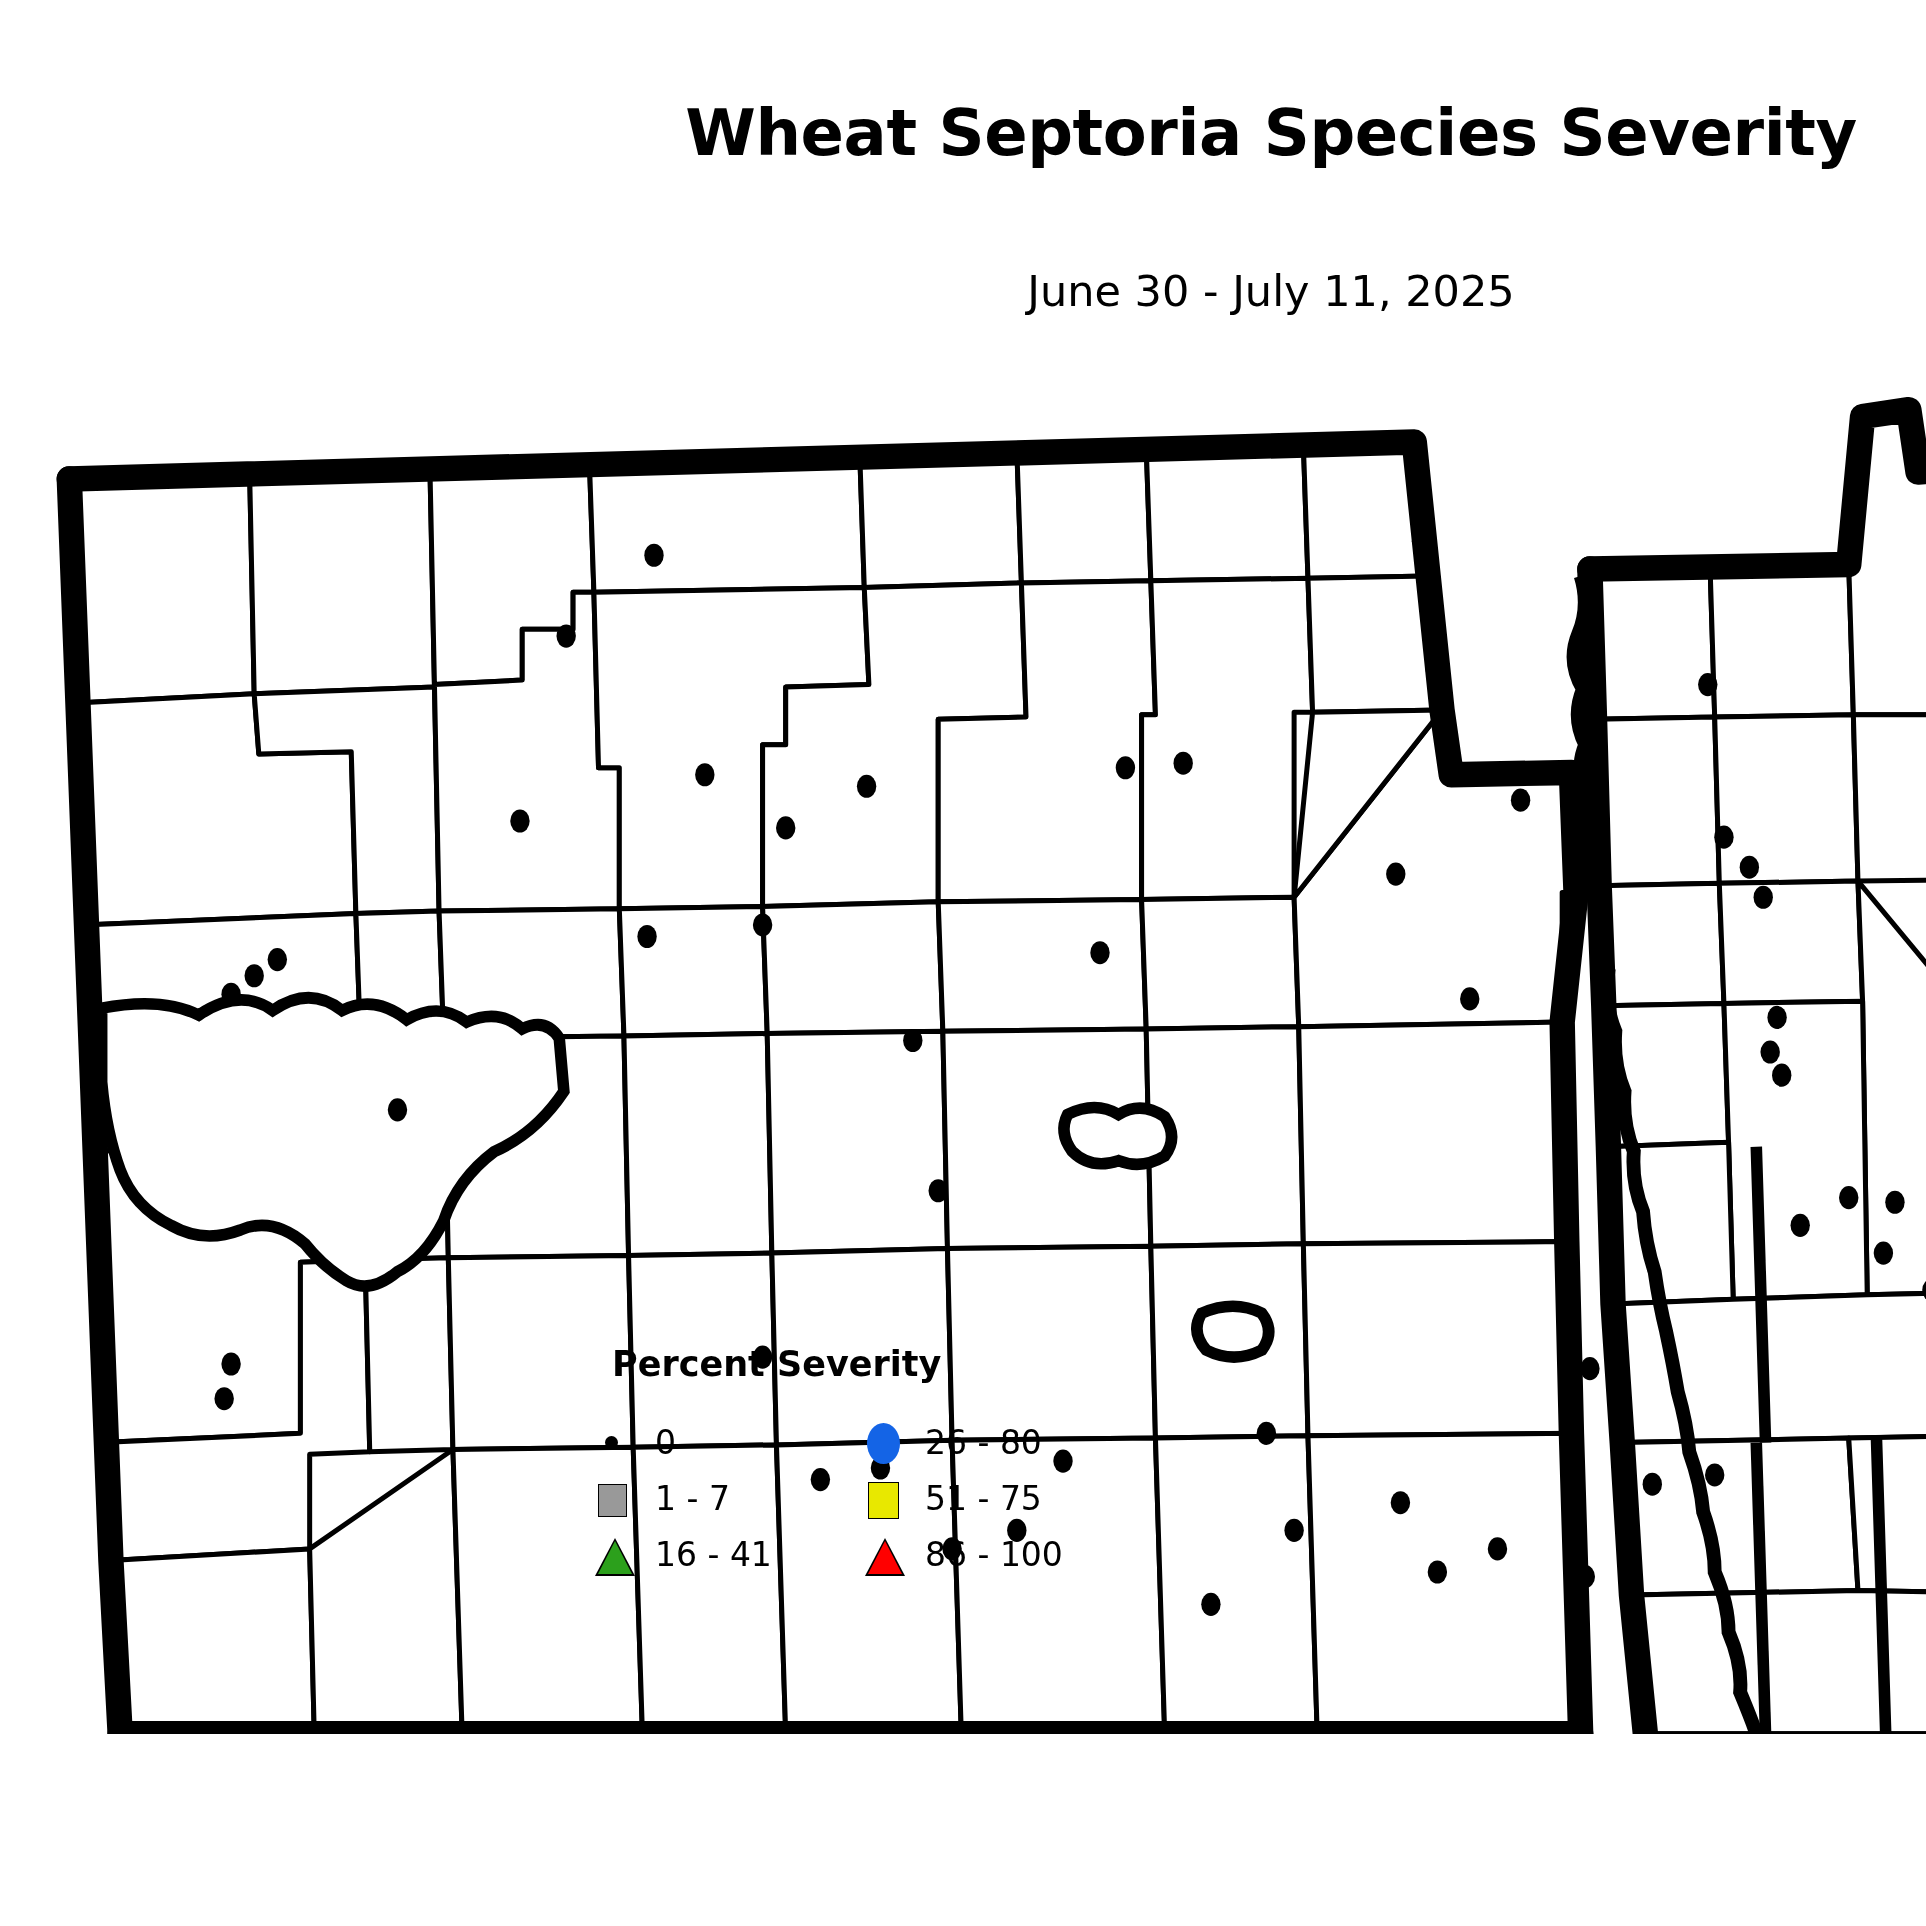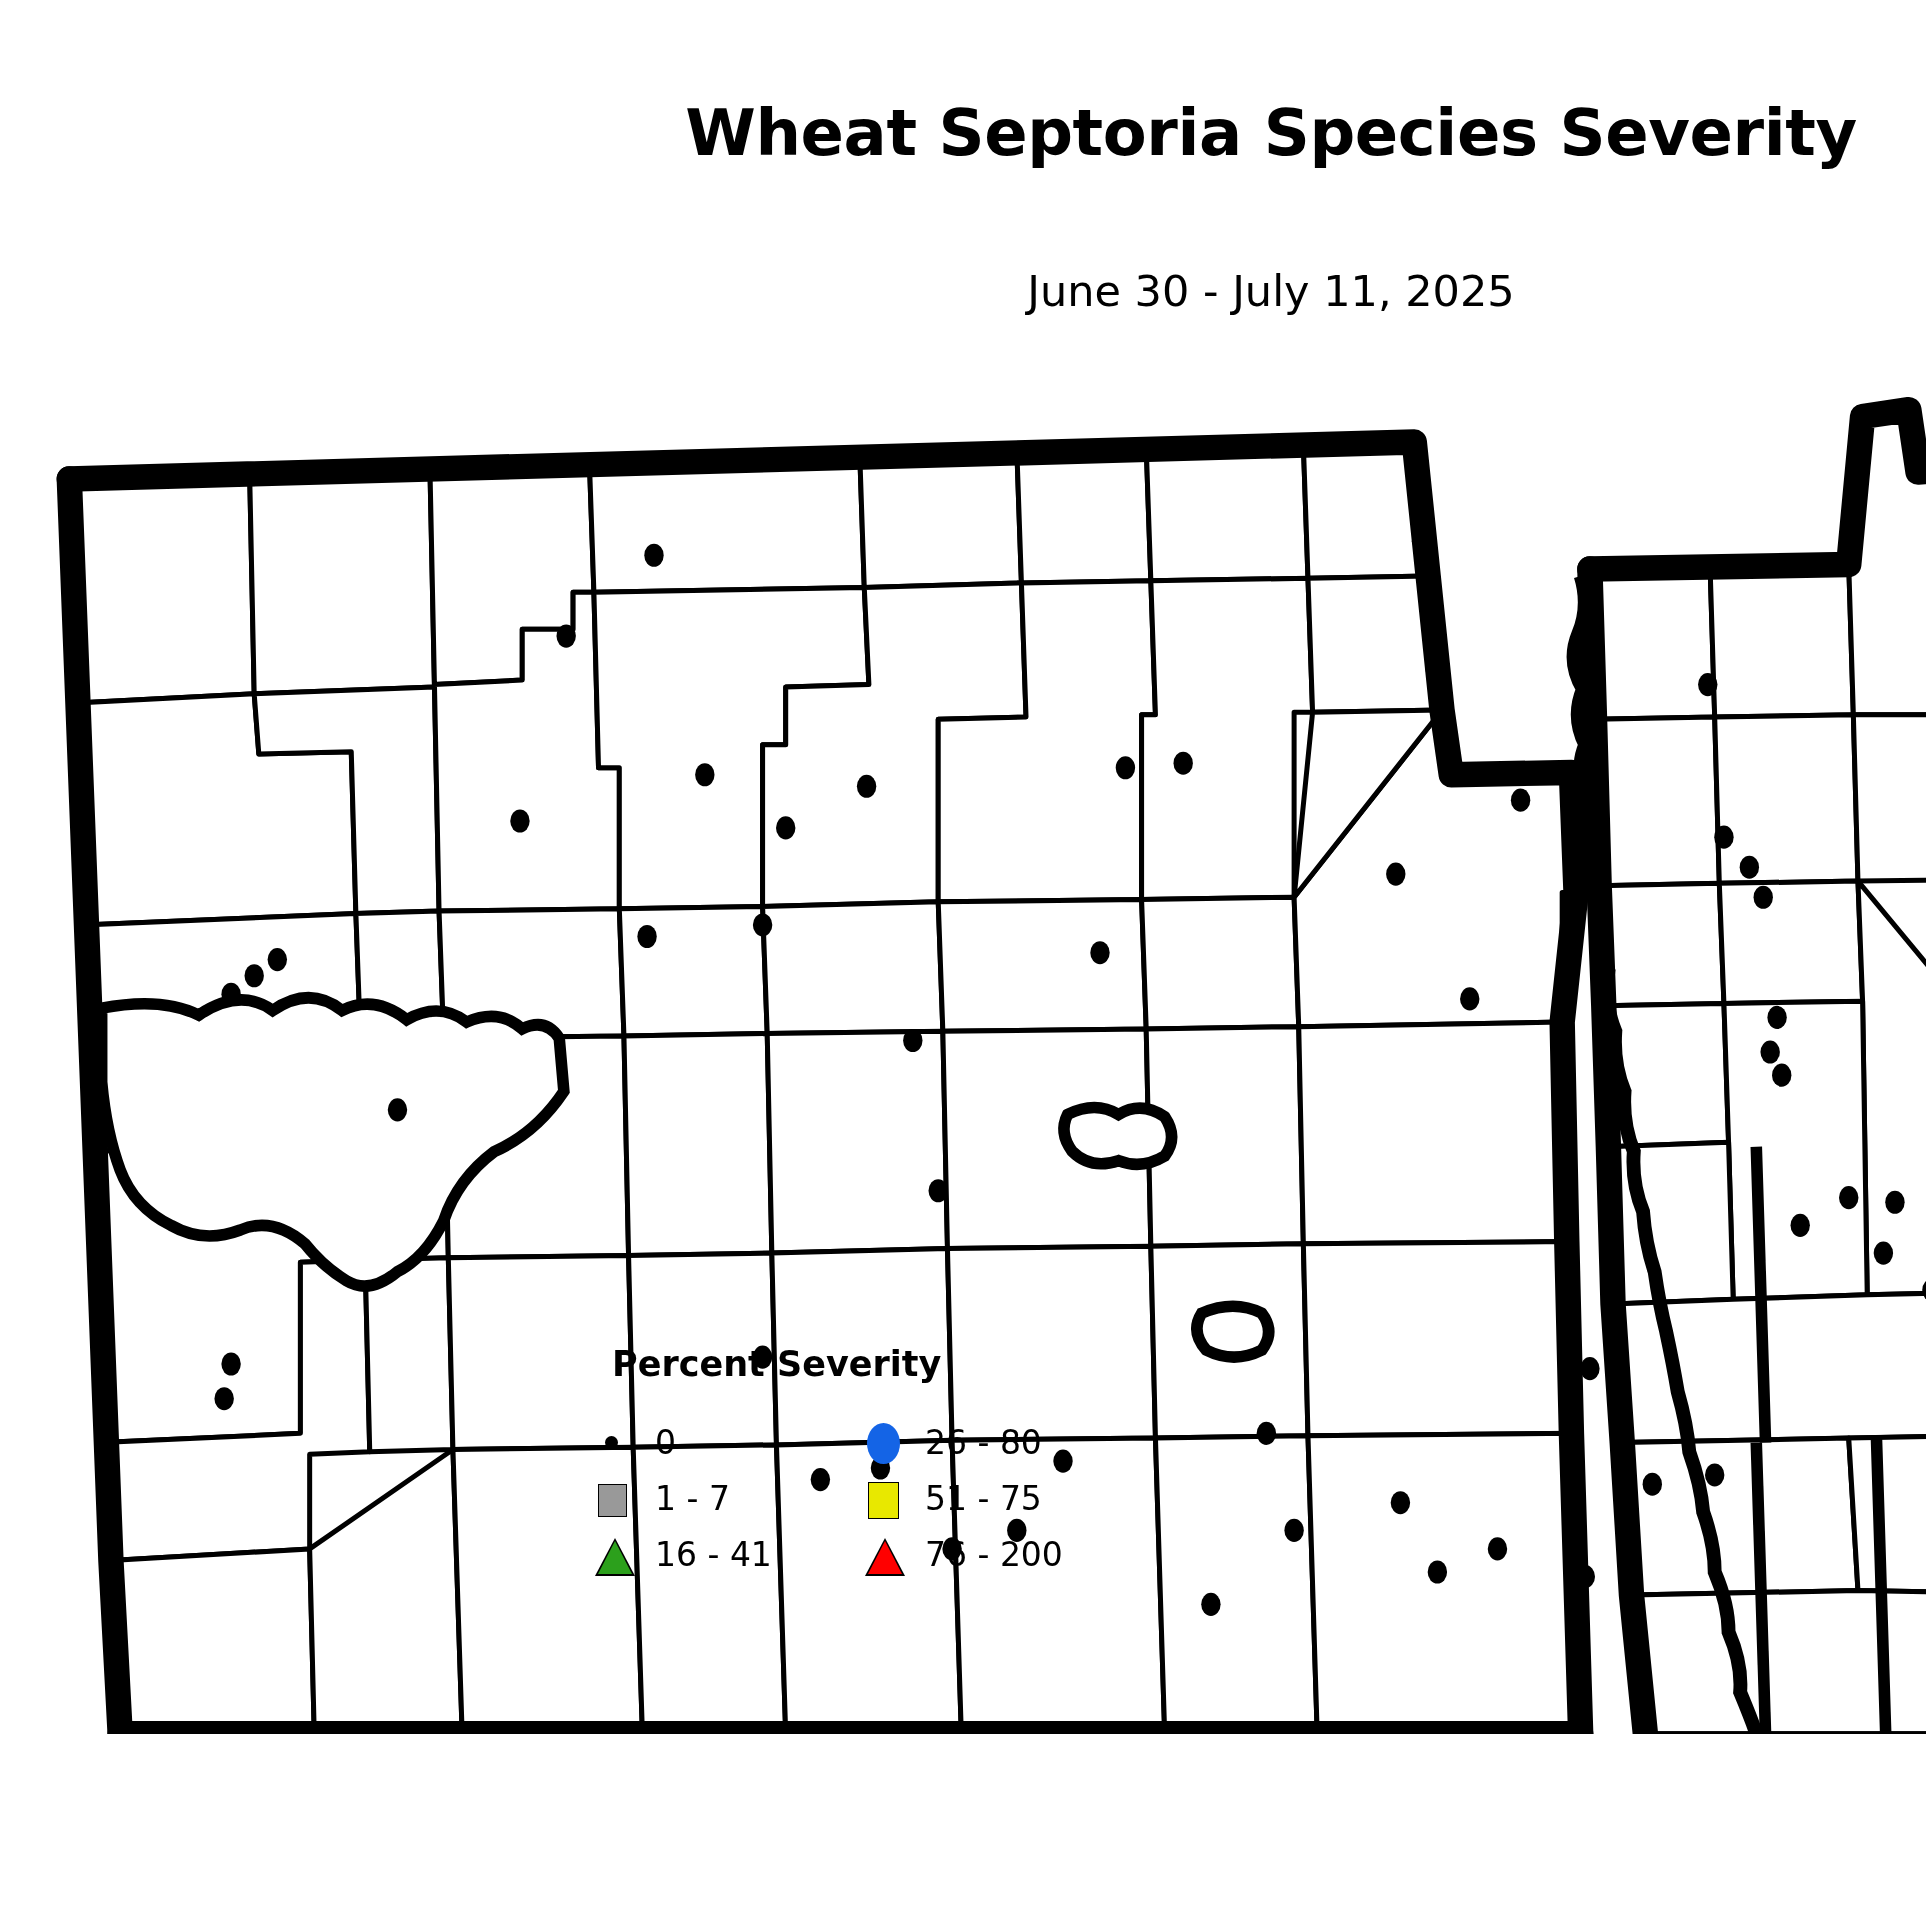--- a/index.html
+++ b/index.html
@@ -377,18 +377,18 @@
           <span class="sym-sq-y"></span>
         </div>
       <div class="llab">51 - 75</div>
     </div>
 
     <div class="lrow colB r2">
       <div class="lsym">
         <span class="sym-tri"></span>
           <span class="sym-tri-in" style="left:4.6px;top:7.7px;border-left-width:17.7px;border-right-width:17.7px;border-bottom-width:33px;border-bottom-color:#FF0000;"></span>
       </div>
-      <div class="llab">76 - 200</div>
+      <div class="llab">86 - 100</div>
     </div>
   </div>
 
 </div>
 
 
 </body></html>

